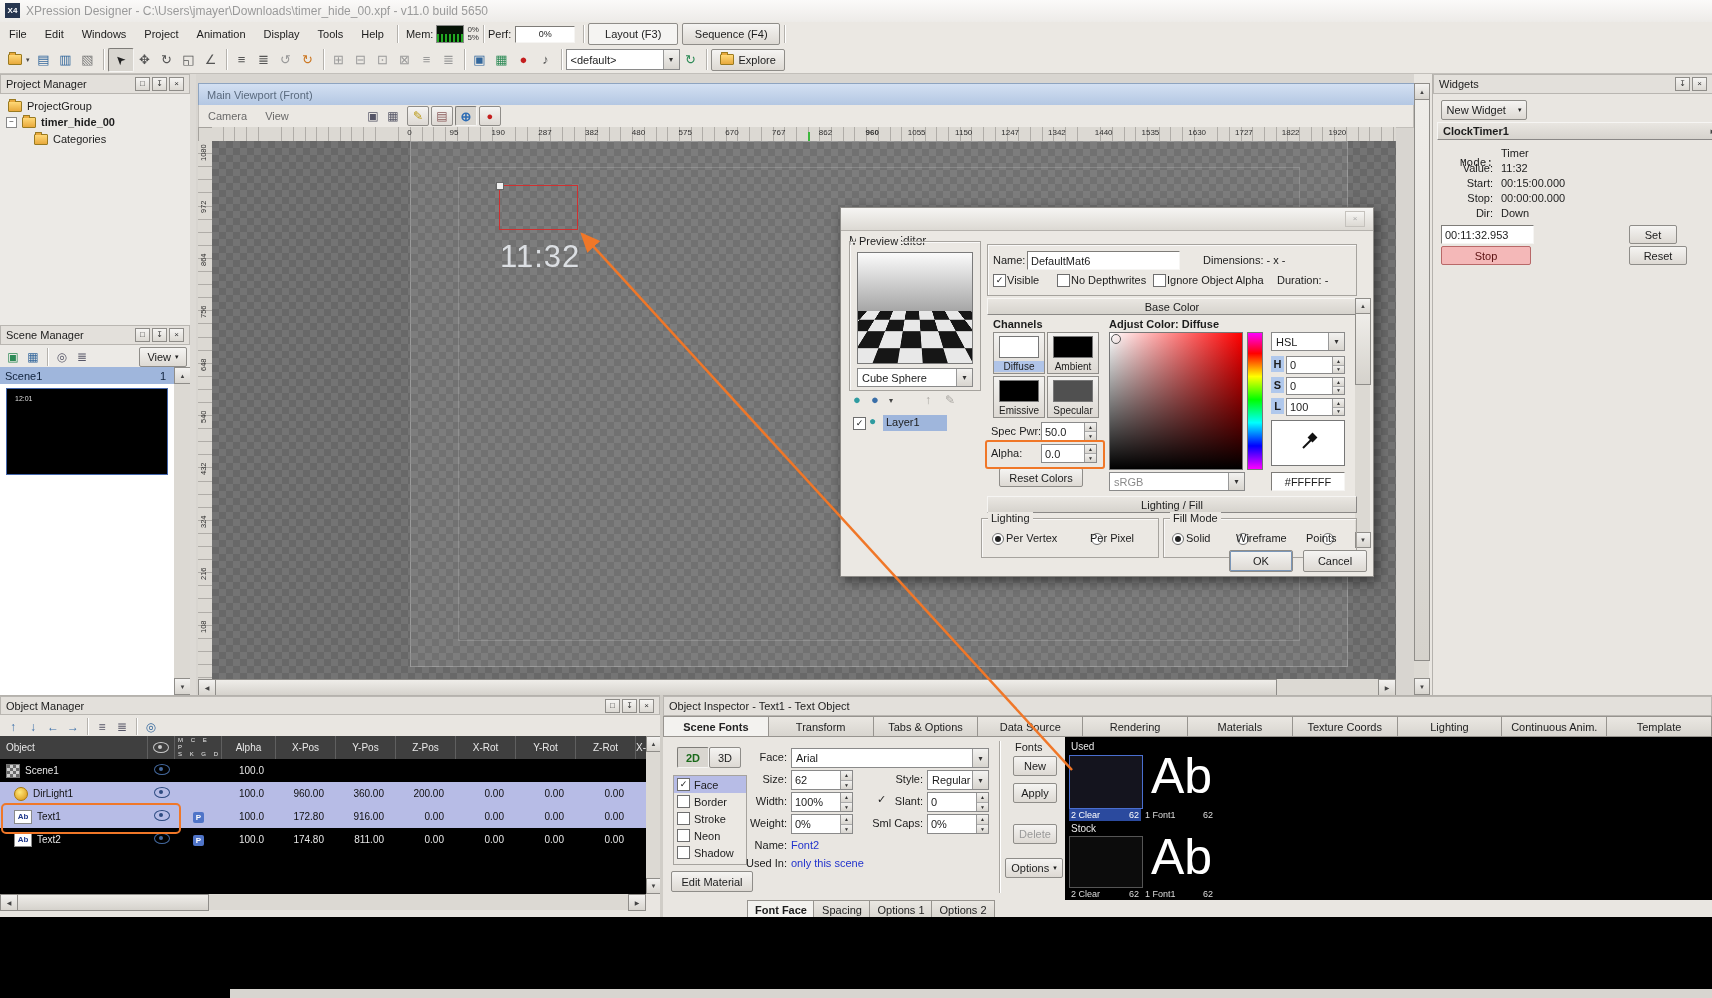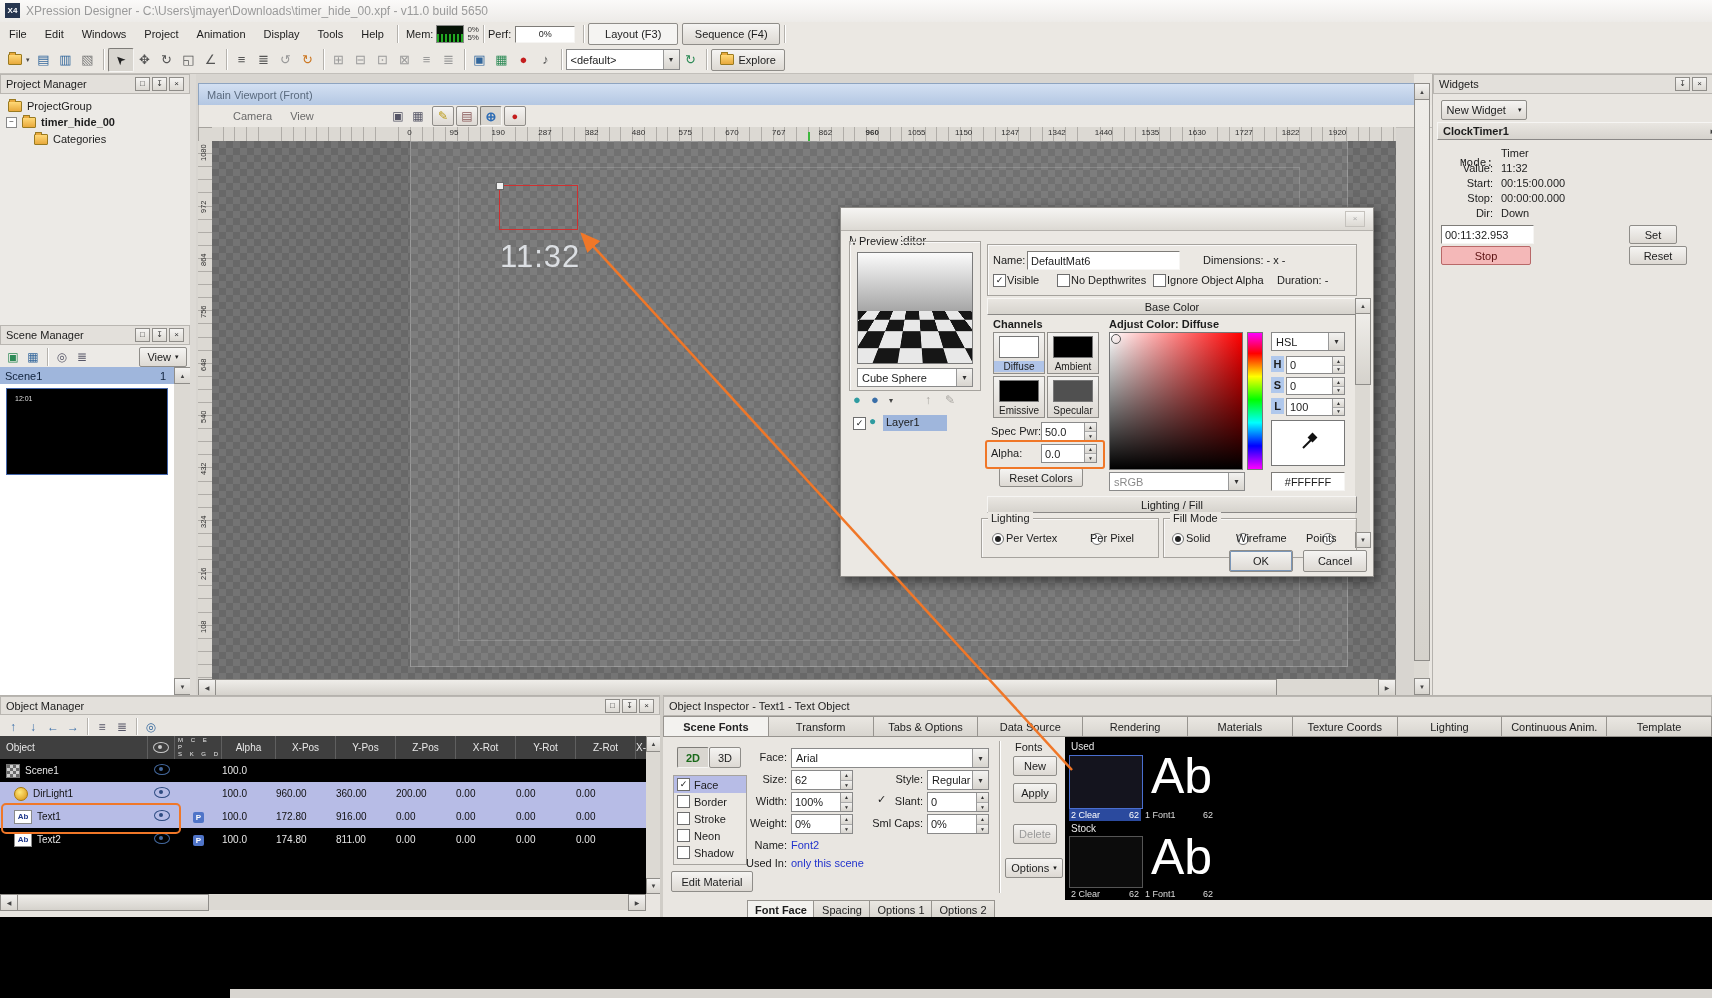--- a/index.html
+++ b/index.html
@@ -39,21 +39,21 @@
 .sb-track{background:#dcd9d3;}
 .sb-btn{position:absolute;display:flex;align-items:center;justify-content:center;font-size:6px;color:#444;background:linear-gradient(#f3f2f0,#d8d5cf);border:1px solid #8f8d89;}
 .sb-thumb{position:absolute;background:linear-gradient(#efede9,#d5d2cc);border:1px solid #8f8d89;}
 .menu-item{padding:0 9px;height:100%;display:flex;align-items:center;}
 .ticon{width:22px;height:22px;display:flex;align-items:center;justify-content:center;font-size:13px;color:#555;flex:0 0 auto;}
 .vicon{width:20px;height:18px;display:flex;align-items:center;justify-content:center;font-size:12px;color:#556;flex:0 0 auto;}
 .orow{display:grid;grid-template-columns:148px 27px 47px 54px 60px 60px 60px 60px 60px 60px 10px;align-items:center;height:23px;font-size:10px;color:#e6e6e6;}
 .orow.sel{background:#b7bce6;color:#101010;}
 .orow.sel .eye{border-color:#2d4a80;}
 .orow.sel .eye::after{background:#2d4a80;}
-.orow .num{padding-right:12px;}
+.orow .num{text-align:right;padding-right:12px;}
 .hcell{display:flex;align-items:center;justify-content:center;border-right:1px solid #5f5f5f;height:100%;overflow:hidden;}
 .htick{position:absolute;top:1px;transform:translateX(-104%);font-size:8px;color:#2e2e2e;}
 .vtick{position:absolute;left:1px;font-size:7.5px;color:#2e2e2e;transform:rotate(-90deg);transform-origin:left top;white-space:nowrap;}
 .link{color:#2233cc;}
 .fonticon{width:16px;height:12px;background:#fff;border:1px solid #8a8a8a;font-size:8px;font-weight:bold;color:#223a8c;display:inline-flex;align-items:center;justify-content:center;line-height:1;flex:0 0 auto;}
 .sceneicon{width:12px;height:12px;background-image:repeating-conic-gradient(#cfcfcf 0% 25%,#6a6a6a 0% 50%);background-size:6px 6px;border:1px solid #777;display:inline-block;flex:0 0 auto;}
 .lighticon{width:12px;height:12px;border-radius:50%;background:radial-gradient(circle at 40% 35%,#ffe878,#d89010);border:1px solid #a87808;display:inline-block;flex:0 0 auto;}
 .folder{position:relative;width:12px;height:9px;background:linear-gradient(#ffd978,#e8a93c);border:1px solid #9a7a20;border-radius:1px;flex:0 0 auto;display:inline-block;}
 .folder::before{content:"";position:absolute;top:-3px;left:0;width:5px;height:2px;background:#e8a93c;border:1px solid #9a7a20;border-bottom:none;border-radius:1px 1px 0 0;}
 .annot{position:absolute;border:2.5px solid #F07728;border-radius:5px;pointer-events:none;z-index:60;}
@@ -202,21 +202,21 @@
       <span class="sb-btn" style="left:0;bottom:0;width:15px;height:15px;">▼</span>
     </div>
   </div>
 
   <div class="abs" style="left:190px;top:74px;width:6px;height:621px;background:#ddDad5;"></div>
 
   <div class="abs" style="left:196px;top:74px;width:1218px;height:621px;background:#d8d5d0;">
     <div class="abs flex" style="left:2px;top:9px;width:1214px;height:22px;background:linear-gradient(#d3e0f2,#b2c6e2);border:1px solid #8ea4c0;color:#5a6a7e;padding-left:8px;">
       <span>Main Viewport (Front)</span>
     </div>
-    <div class="abs flex" style="left:2px;top:31px;width:1214px;height:22px;background:#ebe8e3;border:1px solid #c2bfba;border-top:none;padding-left:25px;">
+    <div class="abs flex" style="left:2px;top:31px;width:1214px;height:22px;background:#ebe8e3;border:1px solid #c2bfba;border-top:none;">
       <span class="menu-item" style="color:#6a6a6a;">Camera</span>
       <span class="menu-item" style="color:#6a6a6a;">View</span>
       <span class="menu-item" style="color:#6a6a6a;margin-top:44px;">Window</span>
       <span class="vicon" style="margin-left:8px;">▣</span>
       <span class="vicon">▦</span>
       <span class="btn" style="width:20px;height:18px;margin-left:4px;">
           <span style="color:#b8960b;font-size:12px;">✎</span>
         </span>
       <span class="btn" style="width:20px;height:18px;margin-left:2px;">
           <span style="color:#8a5a5a;font-size:12px;">▤</span>

